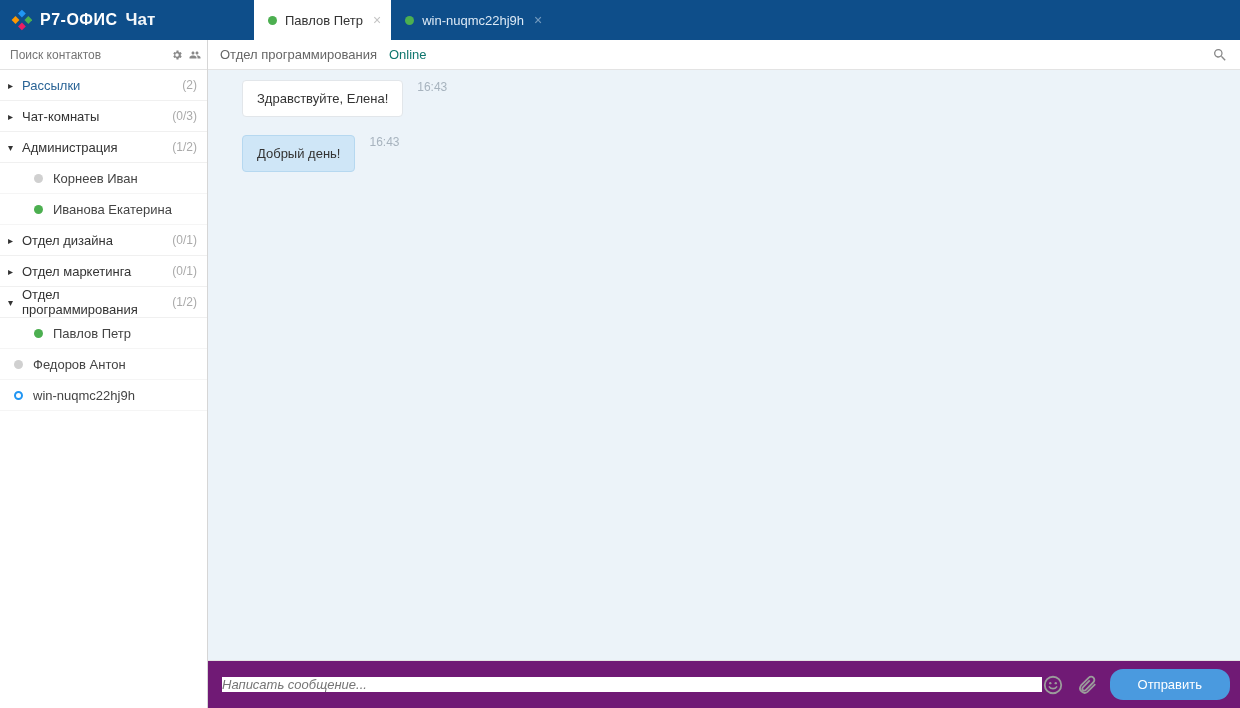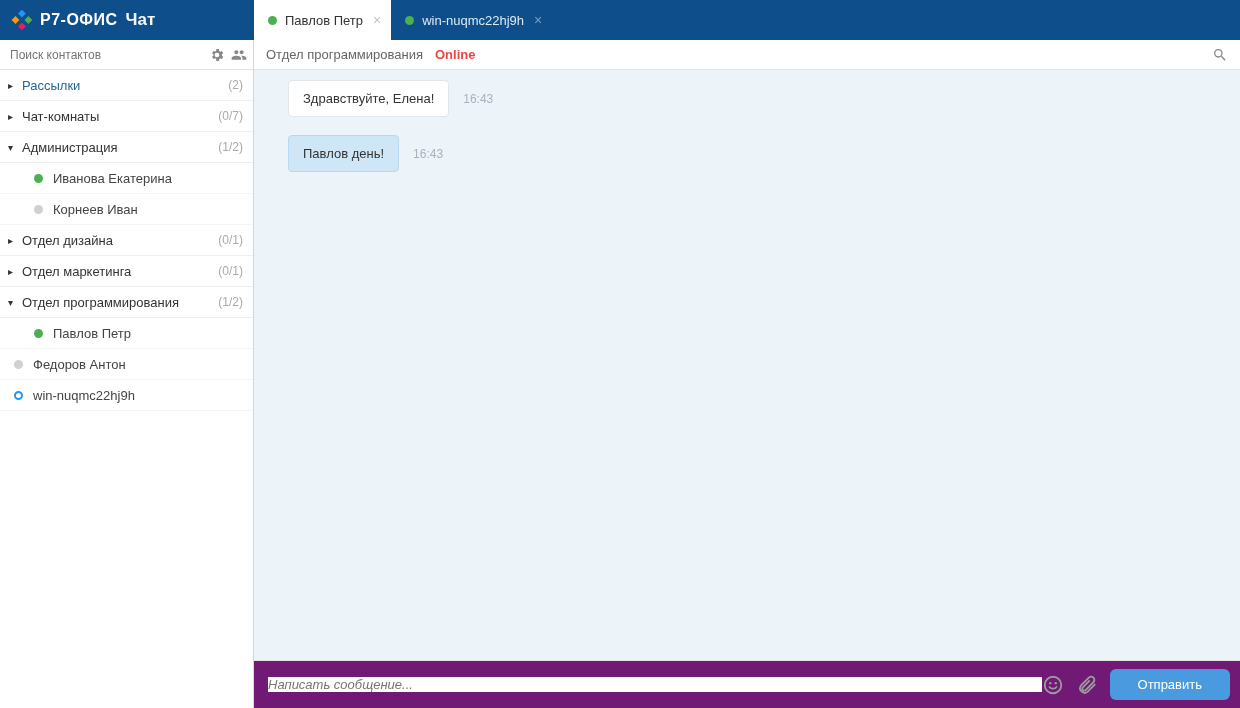--- a/index.html
+++ b/index.html
@@ -15,21 +15,21 @@
   .tab { display: flex; align-items: center; padding: 0 10px 0 14px; font-size: 13px; cursor: pointer; position: relative; }
   .tab.active { background: #fff; color: #333; border-top-left-radius: 3px 0; }
   .tab.inactive { color: #dce9f5; }
   .tab .status-dot { width: 9px; height: 9px; border-radius: 50%; margin-right: 8px; }
   .status-online { background: #4caf50; }
   .tab-close { margin-left: 10px; font-size: 14px; opacity: .5; }
   .tab.active .tab-close { color: #888; }
 
   .body { flex: 1; display: flex; min-height: 0; }
 
-  .sidebar { width: 254px; border-right: 1px solid #d6d6d6; display: flex; flex-direction: column; background: #fff; }
+  .sidebar { width: 208px; border-right: 1px solid #d6d6d6; display: flex; flex-direction: column; background: #fff; }
   .search-row { display: flex; align-items: center; height: 30px; border-bottom: 1px solid #e3e3e3; padding: 0 6px 0 10px; }
   .search-input { flex: 1; border: none; outline: none; font-size: 12px; color: #999; }
   .search-row .icon { width: 16px; height: 16px; color: #888; margin-left: 6px; cursor: pointer; }
 
   .contacts { flex: 1; overflow: auto; }
   .group { }
   .group-header { display: flex; align-items: center; height: 31px; padding: 0 10px 0 8px; cursor: pointer; border-bottom: 1px solid #f0f0f0; }
   .arrow { width: 8px; display:inline-block; margin-right: 6px; color:#333; font-size: 10px;}
   .group-name { font-weight: normal; flex: 1; color: #333; }
   .group-link .group-name { color: #2a6496; }
@@ -38,36 +38,36 @@
   .contact-item.root { padding-left: 14px; }
   .contact-item .dot { width: 9px; height: 9px; border-radius: 50%; margin-right: 10px; }
   .dot-gray { background: #d0d0d0; }
   .dot-ring { width: 9px; height: 9px; border-radius: 50%; border: 2px solid #2196f3; background: #fff; }
   .contact-name { color: #444; }
 
   .chat { flex: 1; display: flex; flex-direction: column; min-width: 0; }
 
   .chat-head { height: 30px; border-bottom: 1px solid #e3e3e3; display: flex; align-items: center; padding: 0 12px; font-size: 13px; }
   .chat-head .dept { color: #666; margin-right: 12px; }
-  .chat-head .status-label { font-weight: bold; color: #ef4444; }
+  .chat-head .status-label { font-weight: normal; color: #0f766e; }
   .chat-head .spacer { flex: 1; }
   .search-icon2 { width: 16px; height: 16px; color: #888; cursor: pointer; }
 
   .messages { flex: 1; background: #ecf3f9; padding: 10px 14px; overflow: auto; }
   .date-label { color: #9aa7b3; font-size: 12px; margin: 4px 0 10px 0; }
-  .msg-row { display: flex; align-items: center; margin-bottom: 18px; padding-left: 20px; }
+  .msg-row { display: flex; align-items: flex-start; margin-bottom: 18px; padding-left: 20px; }
   .bubble { padding: 10px 14px; border-radius: 4px; font-size: 13px; }
   .bubble.white { background: #fff; border: 1px solid #e2e6ea; color:#333;}
   .bubble.blue { background: #cfe6f7; border: 1px solid #b6d8f0; color:#333;}
   .msg-time { color: #a7b3be; font-size: 12px; margin-left: 14px; }
 
   .composer { height: 48px; border-top: 1px solid #e3e3e3; display: flex; align-items: center; padding: 0 10px 0 14px; background: #701a75; }
   .composer-input { flex: 1; border: none; outline: none; font-size: 13px; font-style: italic; color: #999; }
   .composer .tool-icon { width: 22px; height: 22px; color: #9b9b9b; margin-right: 12px; cursor: pointer; }
-  .send-btn { background: #4a9adf; color: #fff; border: none; border-radius: 6px; padding: 8px 28px; font-size: 13px; cursor: pointer; }
+  .send-btn { background: #4a9adf; color: #fff; border: none; border-radius: 13px; padding: 8px 28px; font-size: 13px; cursor: pointer; }
 </style>
 </head>
 <body>
 
 <div class="header">
   <div class="logo-wrap">
     <svg class="logo-icon" viewBox="0 0 24 24">
       <rect x="10" y="2" width="6" height="6" fill="#2196f3" transform="rotate(45 13 5)"></rect>
       <rect x="3" y="9" width="6" height="6" fill="#ff9800" transform="rotate(45 6 12)"></rect>
       <rect x="10" y="16" width="6" height="6" fill="#e91e63" transform="rotate(45 13 19)"></rect>
@@ -108,37 +108,37 @@
           <span class="arrow">▸</span>
           <span class="group-name">Рассылки</span>
           <span class="group-count">(2)</span>
         </div>
       </div>
 
       <div class="group">
         <div class="group-header">
           <span class="arrow">▸</span>
           <span class="group-name">Чат-комнаты</span>
-          <span class="group-count">(0/7)</span>
+          <span class="group-count">(0/3)</span>
         </div>
       </div>
 
       <div class="group">
         <div class="group-header">
           <span class="arrow">▾</span>
           <span class="group-name">Администрация</span>
           <span class="group-count">(1/2)</span>
         </div>
         <div class="contact-item">
+          <span class="dot dot-gray"></span>
+          <span class="contact-name">Корнеев Иван</span>
+        </div>
+        <div class="contact-item">
           <span class="dot status-online"></span>
           <span class="contact-name">Иванова Екатерина</span>
-        </div>
-        <div class="contact-item">
-          <span class="dot dot-gray"></span>
-          <span class="contact-name">Корнеев Иван</span>
         </div>
       </div>
 
       <div class="group">
         <div class="group-header">
           <span class="arrow">▸</span>
           <span class="group-name">Отдел дизайна</span>
           <span class="group-count">(0/1)</span>
         </div>
       </div>
@@ -184,21 +184,21 @@
           <path d="M15.5 14h-.8l-.3-.3a6.5 6.5 0 10-.7.7l.3.3v.8l5 5 1.5-1.5-5-5zm-6 0A4.5 4.5 0 1114 9.5 4.5 4.5 0 019.5 14z"></path>
         </svg>
     </div>
 
     <div class="messages">
       <div class="msg-row">
         <div class="bubble white">Здравствуйте, Елена!</div>
         <span class="msg-time">16:43</span>
       </div>
       <div class="msg-row">
-        <div class="bubble blue">Павлов день!</div>
+        <div class="bubble blue">Добрый день!</div>
         <span class="msg-time">16:43</span>
       </div>
     </div>
 
     <div class="composer">
       <input class="composer-input" placeholder="Написать сообщение..." style="">
       <svg class="tool-icon" viewBox="0 0 24 24" fill="currentColor">
           <circle cx="12" cy="12" r="9" fill="none" stroke="currentColor" stroke-width="2"></circle>
           <circle cx="9" cy="10" r="1.3"></circle>
           <circle cx="15" cy="10" r="1.3"></circle>

